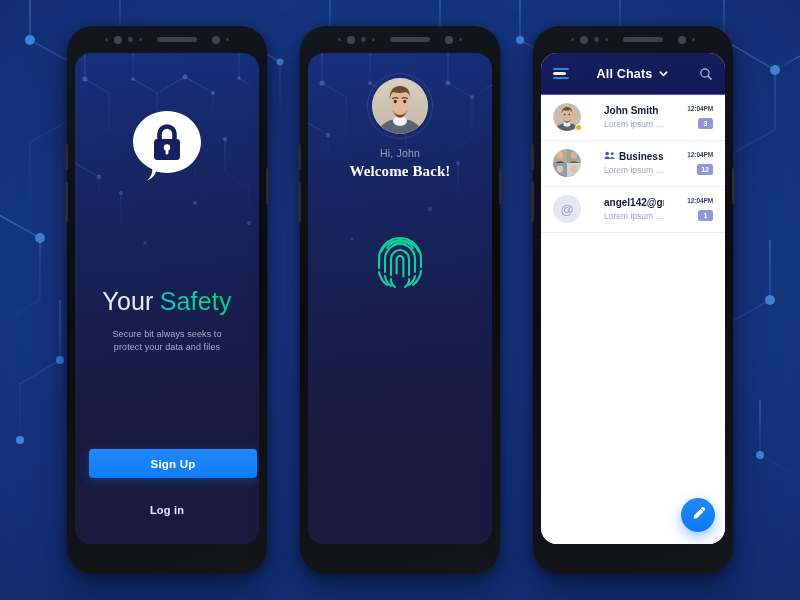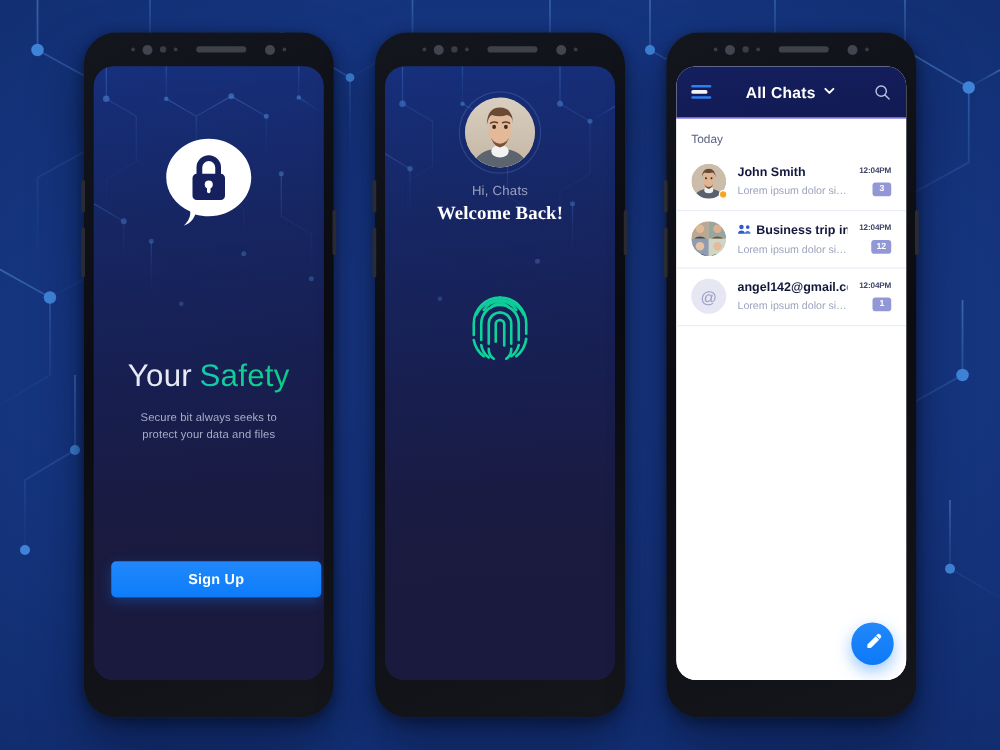--- a/index.html
+++ b/index.html
@@ -147,21 +147,21 @@
     pointer-events: none;
   }
   .chat-title { color: #fff; font-size: 12.5px; font-weight: 700; letter-spacing: .2px; }
   .chev { pointer-events: auto; cursor: pointer; }
   .search-btn { margin-left: auto; cursor: pointer; display: flex; align-items: center; }
 
   .chat-body { flex: 1 1 auto; position: relative; overflow: hidden; background: #fff; }
   .today-label { padding: 11px 12px 6px 12px; font-size: 9.5px; color: #5a6080; font-weight: 400; }
 
   .chat-row {
-    display: flex; align-items: center; gap: 9px;
+    display: flex; align-items: center; gap: 23px;
     padding: 8px 12px 9px 12px;
     border-bottom: 1px solid #eceef5;
     cursor: pointer;
   }
   .ava { width: 28px; height: 28px; border-radius: 50%; flex: 0 0 auto; position: relative; overflow: visible; }
   .ava .inner { width: 28px; height: 28px; border-radius: 50%; overflow: hidden; }
   .online-dot {
     position: absolute; right: -1px; bottom: 0px;
     width: 7px; height: 7px; border-radius: 50%;
     background: #f6a623; border: 1.2px solid #fff;
@@ -336,20 +336,21 @@
           <span class="w1">Your</span>
           <span class="w2">Safety</span>
         </div>
 
         <div class="tagline">
           <div>Secure bit always seeks to</div>
           <div>protect your data and files</div>
         </div>
 
         <button class="btn-primary">Sign Up</button>
+        <div class="btn-text">Log in</div>
       </div>
     </div>
   </div>
 
   <div class="phone">
     <div class="phone-r-btn"></div>
     <div class="notch-bar">
       <span class="nd sm"></span>
       <span class="nd lg"></span>
       <span class="nd md"></span>
@@ -417,21 +418,21 @@
                 <path d="M20 29 q2 10 8 11 q6 -1 8 -11 q-1 7 -8 8 q-7 -1 -8 -8 Z" fill="#7a5236"></path>
                 <ellipse cx="23.3" cy="23.5" rx="1.5" ry="1.7" fill="#3a2a1e"></ellipse>
                 <ellipse cx="32.7" cy="23.5" rx="1.5" ry="1.7" fill="#3a2a1e"></ellipse>
                 <path d="M20.5 20.5 q2.8 -1.6 5.4 -0.3" stroke="#5a4030" stroke-width="1.3" fill="none" stroke-linecap="round"></path>
                 <path d="M30.1 20.2 q2.6 -1.3 5.4 0.3" stroke="#5a4030" stroke-width="1.3" fill="none" stroke-linecap="round"></path>
               </g>
             </svg>
           </div>
         </div>
 
-        <div class="greet">Hi, Chats</div>
+        <div class="greet">Hi, John</div>
         <div class="welcome">Welcome Back!</div>
 
         <div class="fingerprint">
           <svg viewBox="0 0 74 74" width="74" height="74" fill="none" stroke="#0fd19b" stroke-width="2.1" stroke-linecap="round">
             <path d="M37 16 a21 21 0 0 1 21 21 v8"></path>
             <path d="M37 16 a21 21 0 0 0 -21 21 v9"></path>
             <path d="M37 22 a15 15 0 0 1 15 15 v13"></path>
             <path d="M37 22 a15 15 0 0 0 -15 15 v13"></path>
             <path d="M37 28 a9 9 0 0 1 9 9 v16"></path>
             <path d="M37 28 a9 9 0 0 0 -9 9 v16"></path>
@@ -483,21 +484,20 @@
         </div>
         <div class="search-btn">
           <svg width="14" height="14" viewBox="0 0 16 16" fill="none" stroke="#b9c3e4" stroke-width="1.3" stroke-linecap="round">
             <circle cx="6.8" cy="6.8" r="4.7"></circle>
             <path d="M10.3 10.3 L14 14"></path>
           </svg>
         </div>
       </div>
 
       <div class="chat-body">
-        <div class="today-label">Today</div>
 
         <div class="chat-row">
           <div class="ava">
             <div class="inner">
               <svg viewBox="0 0 28 28" width="28" height="28">
                 <defs>
                     <clipPath id="c1">
                       <circle cx="14" cy="14" r="14"></circle>
                     </clipPath>
                   </defs>

